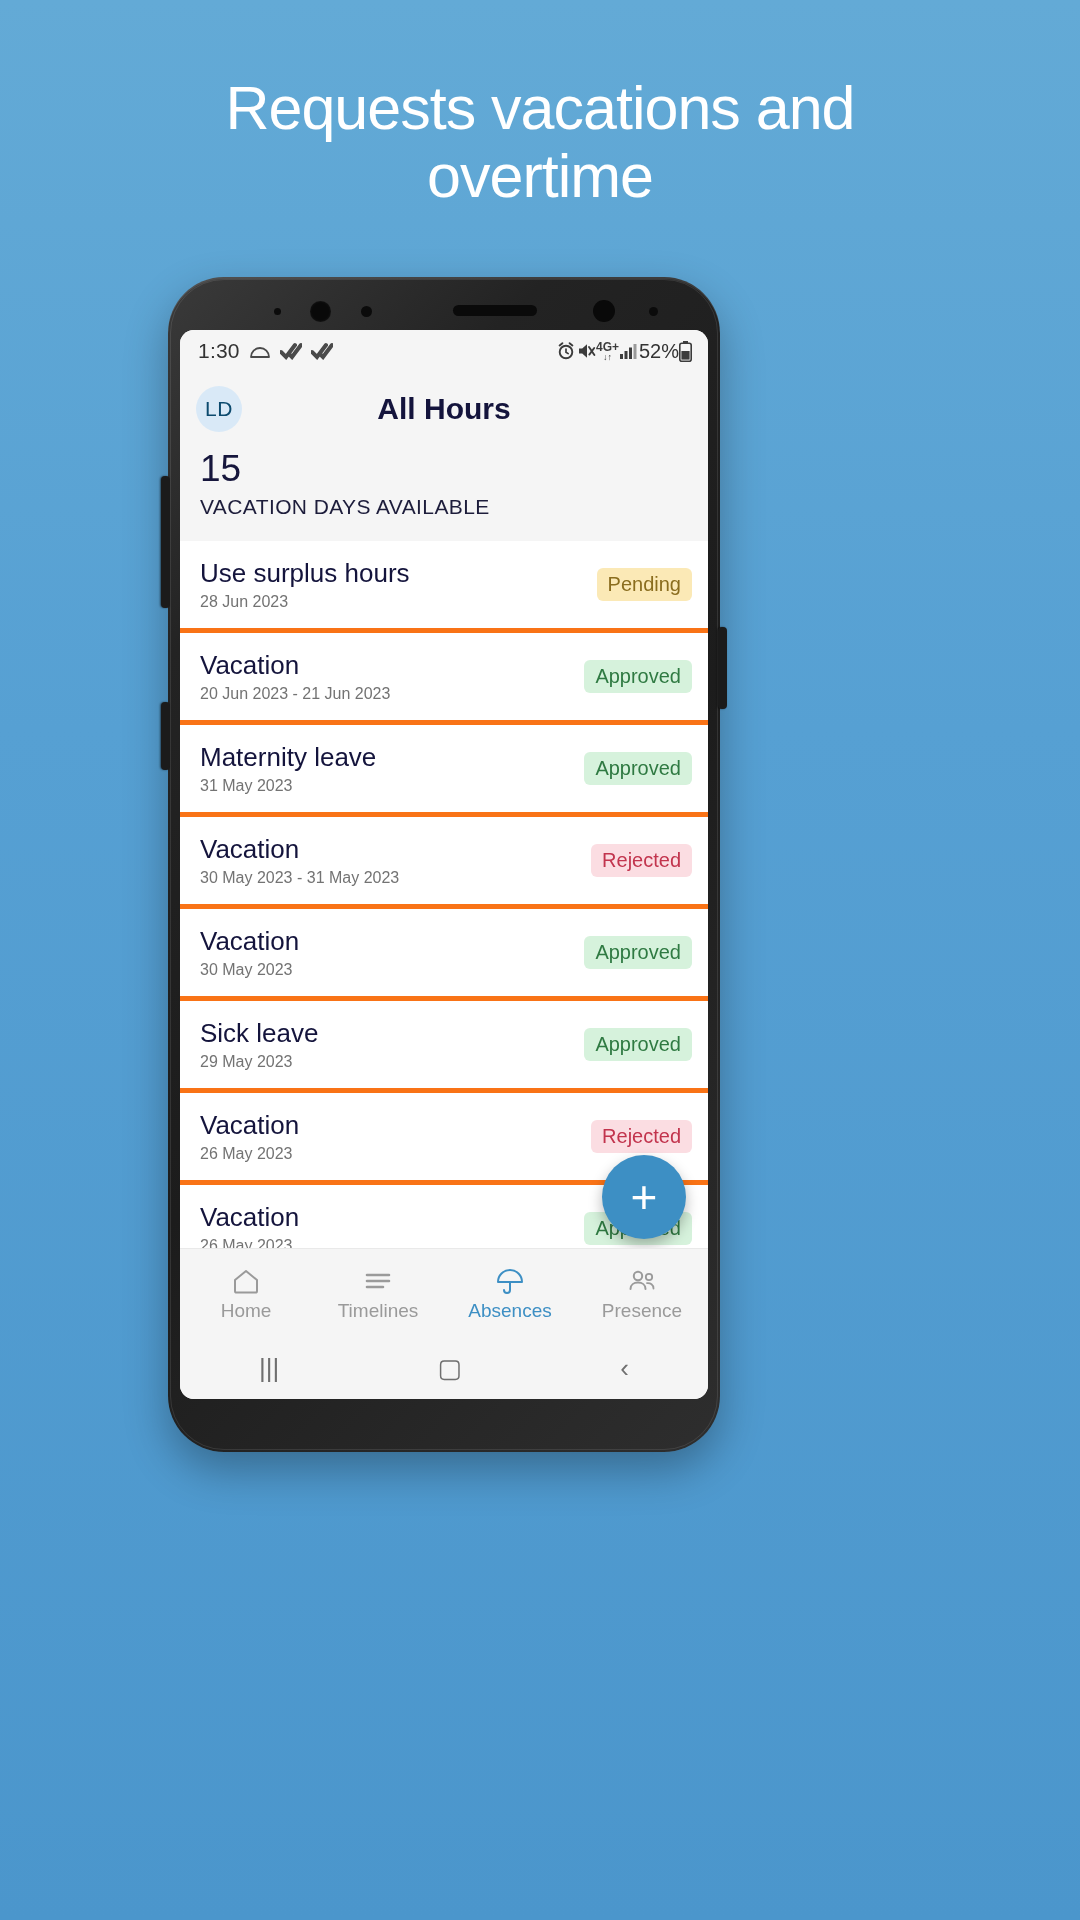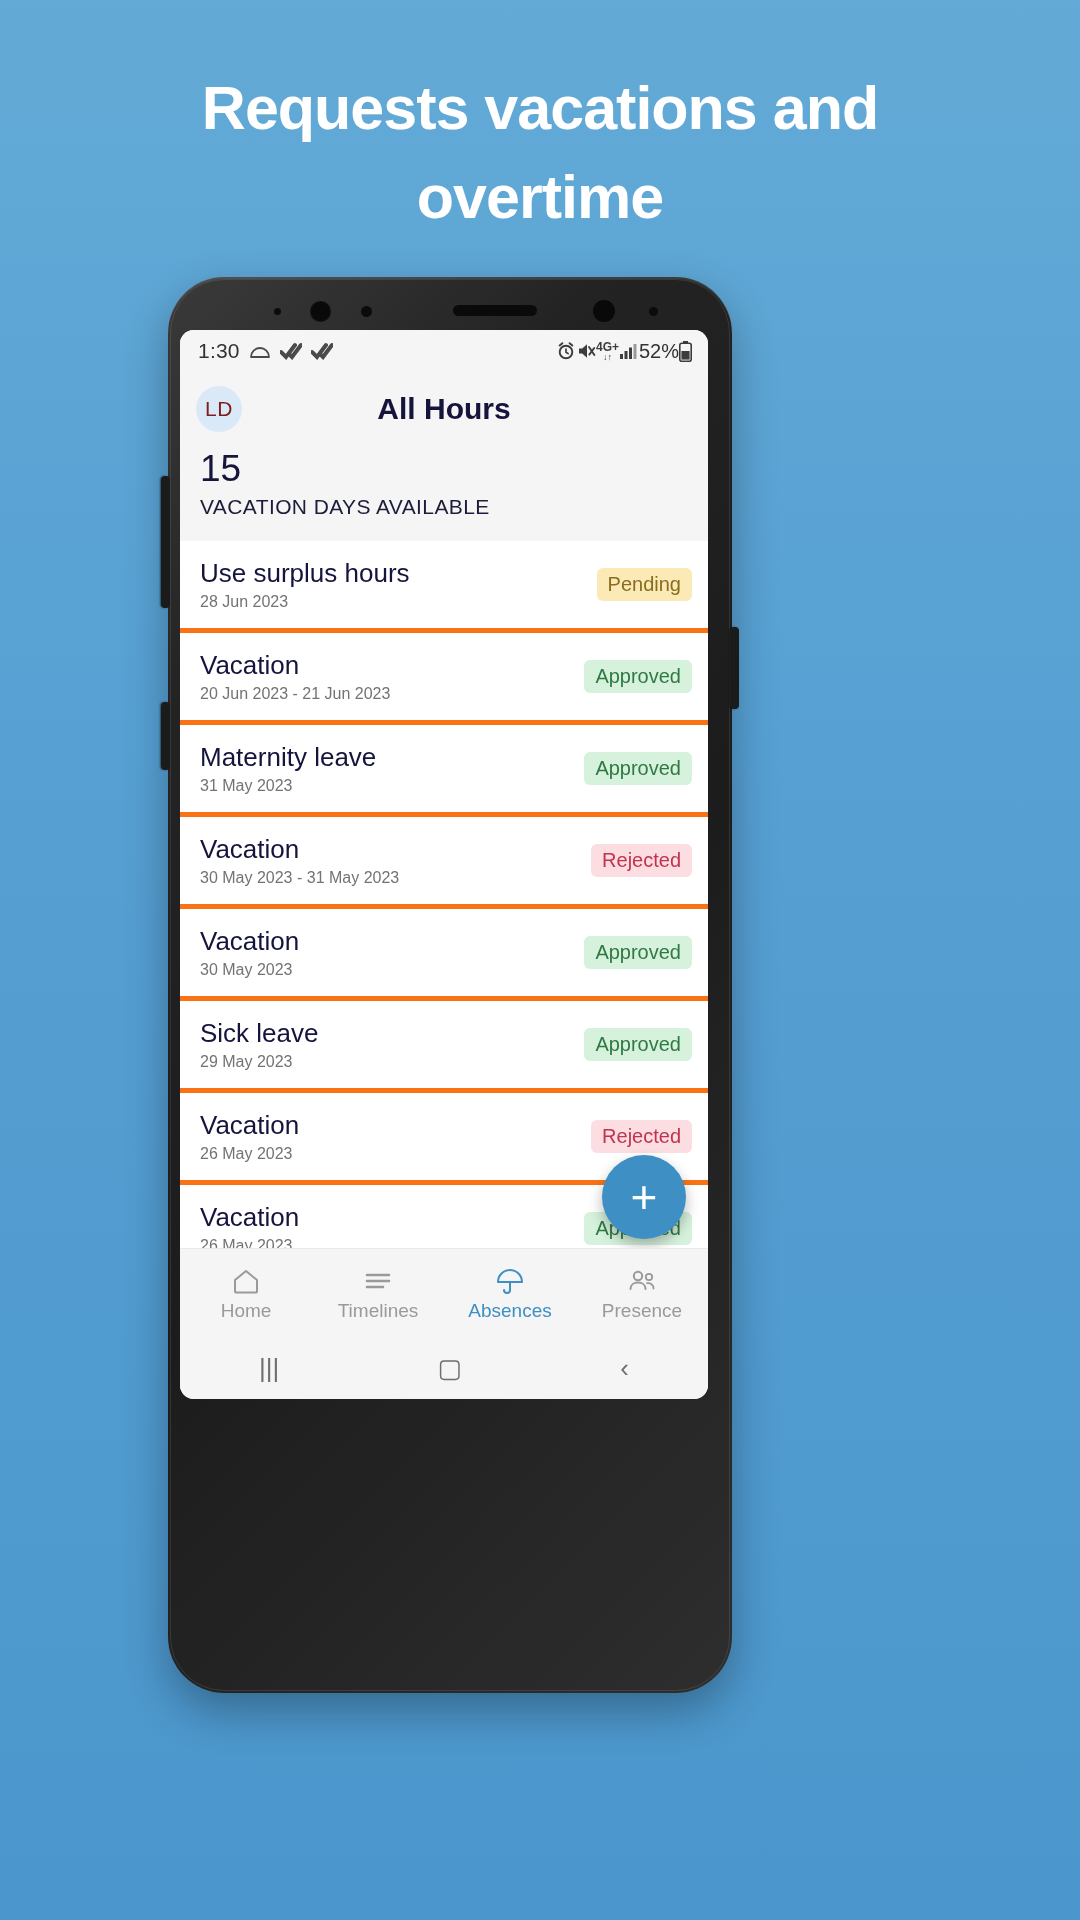--- a/index.html
+++ b/index.html
@@ -6,35 +6,34 @@
   body{
     width:1080px;height:1920px;overflow:hidden;
     font-family:"Liberation Sans",sans-serif;
     background:linear-gradient(180deg,#63aad6 0%,#56a0d3 38%,#4b96cc 100%);
     position:relative;
   }
   
   .headline{
     position:absolute;top:78px;left:0;width:1080px;
     text-align:center;color:#ffffff;
-    font-size:61px;line-height:1.0;font-weight:bold;
+    font-size:61px;line-height:1.0;font-weight:normal;
     letter-spacing:-1px;
     padding:0 39px;box-sizing:border-box;
   }
   .headline span{display:block;}
-  .headline .l2{margin-top:28px;}
+  .headline .l2{margin-top:7px;}
 
   
   .phone{
     position:absolute;left:168px;top:277px;
-    width:552px;height:1416px;
+    width:552px;height:1175px;
     border-radius:56px;
     background:linear-gradient(135deg,#3a3a3a 0%,#232323 22%,#1c1c1c 55%,#2e2e2e 100%);
     box-shadow:0 18px 44px rgba(0,0,0,.30), 0 2px 0 rgba(255,255,255,.12) inset;
-    padding-left:12px;
   }
   .phone:before{ 
     content:"";position:absolute;inset:2px;border-radius:54px;
     border:1.5px solid rgba(255,255,255,.10);pointer-events:none;
   }
   
   .btn-side{position:absolute;background:#1b1b1b;border-radius:4px;box-shadow:-1px 0 2px rgba(0,0,0,.5);}
   .btn-vol{left:-7px;top:199px;width:9px;height:132px;}
   .btn-bix{left:-7px;top:425px;width:9px;height:68px;}
   .btn-pwr{right:-7px;top:350px;width:9px;height:82px;}
@@ -69,21 +68,21 @@
   .net-label small{display:block;font-size:9px;font-weight:normal;}
   .sb-batt{font-size:20px;color:#333;margin-left:2px;}
 
   
   .appbar{
     height:74px;background:#f5f5f5;display:flex;align-items:center;
     position:relative;padding:0 16px;box-sizing:border-box;
   }
   .avatar{
     width:46px;height:46px;border-radius:50%;
-    background:#d9e9f7;color:#7f1d1d;
+    background:#d9e9f7;color:#0c4a6e;
     display:flex;align-items:center;justify-content:center;
     font-size:21px;letter-spacing:.5px;
   }
   .appbar-title{
     position:absolute;left:0;right:0;text-align:center;
     font-size:30px;font-weight:bold;color:#14143c;pointer-events:none;
   }
 
   
   .summary{

